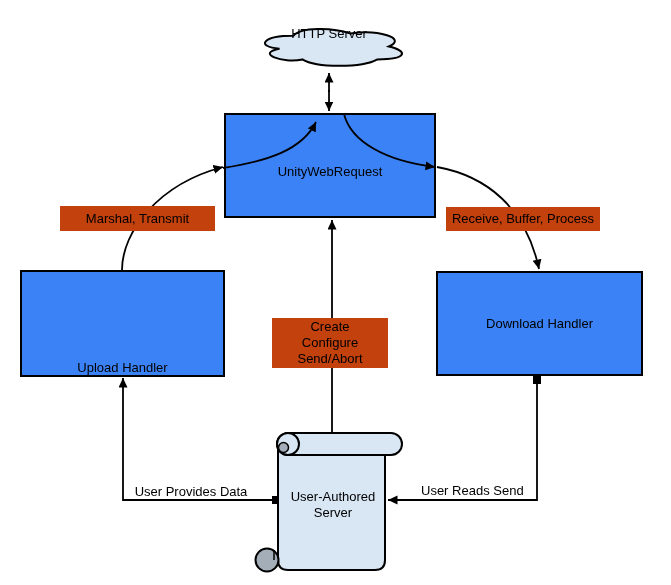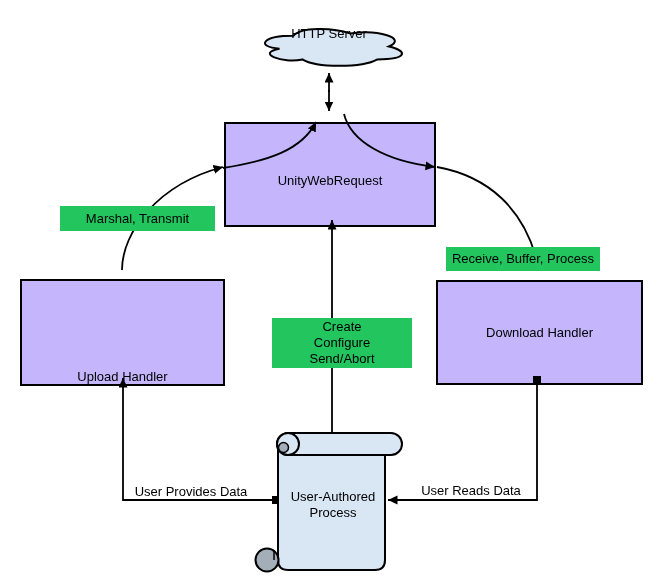--- a/index.html
+++ b/index.html
@@ -7,51 +7,50 @@
     position: relative;
     width: 671px;
     height: 585px;
     background: #ffffff;
     font-family: "Liberation Sans", "DejaVu Sans", sans-serif;
     color: #000000;
     overflow: hidden;
   }
   .node {
     position: absolute;
-    background: #c4b5fd;
+    background: #3b82f6;
     border: 2px solid #000000;
     box-sizing: border-box;
     display: flex;
     align-items: center;
     justify-content: center;
     font-size: 13px;
     text-align: center;
-    margin-top: 9px;
   }
   #box-uwr      { left: 224px; top: 113px; width: 212px; height: 105px; padding-top: 12px; }
   #box-upload   { left: 20px;  top: 270px; width: 205px; height: 107px; align-items: flex-end; }
   #box-download { left: 436px; top: 271px; width: 207px; height: 105px; }
 
   svg.layer { position: absolute; left: 0; top: 0; }
 
   .elabel {
     position: absolute;
-    background: #22c55e;
+    background: #c2410c;
     box-sizing: border-box;
     display: flex;
     flex-direction: column;
     align-items: center;
     justify-content: center;
     font-size: 13px;
     line-height: 16px;
     text-align: center;
   }
   #lbl-marshal { left: 60px;  top: 206px; width: 155px; height: 25px; }
-  #lbl-receive { left: 446px; top: 207px; width: 154px; height: 24px; margin-top: 40px; }
-  #lbl-create  { left: 272px; top: 318px; width: 140px; height: 50px; }
+  #lbl-receive { left: 446px; top: 207px; width: 154px; height: 24px; }
+  #lbl-create  { left: 272px; top: 318px; width: 116px; height: 50px; }
 
   .flabel {
     position: absolute;
     font-size: 13px;
     line-height: 16px;
     text-align: center;
     white-space: nowrap;
   }
   #lbl-cloud    { left: 256px; top: 26px;  width: 146px; }
   #lbl-provides { left: 132px; top: 484px; width: 118px; }
@@ -122,19 +121,19 @@
     <span>Receive, Buffer, Process</span>
   </div>
   <div class="elabel" id="lbl-create">
     <span>Create</span>
     <span>Configure</span>
     <span>Send/Abort</span>
   </div>
 
   <div class="flabel" id="lbl-cloud">HTTP Server</div>
   <div class="flabel" id="lbl-provides">User Provides Data</div>
-  <div class="flabel" id="lbl-reads">User Reads Data</div>
+  <div class="flabel" id="lbl-reads">User Reads Send</div>
   <div class="flabel" id="lbl-script">
     <span>User-Authored</span><br>
-    <span>Process</span>
+    <span>Server</span>
   </div>
 
 </div>
 
 </body></html>

